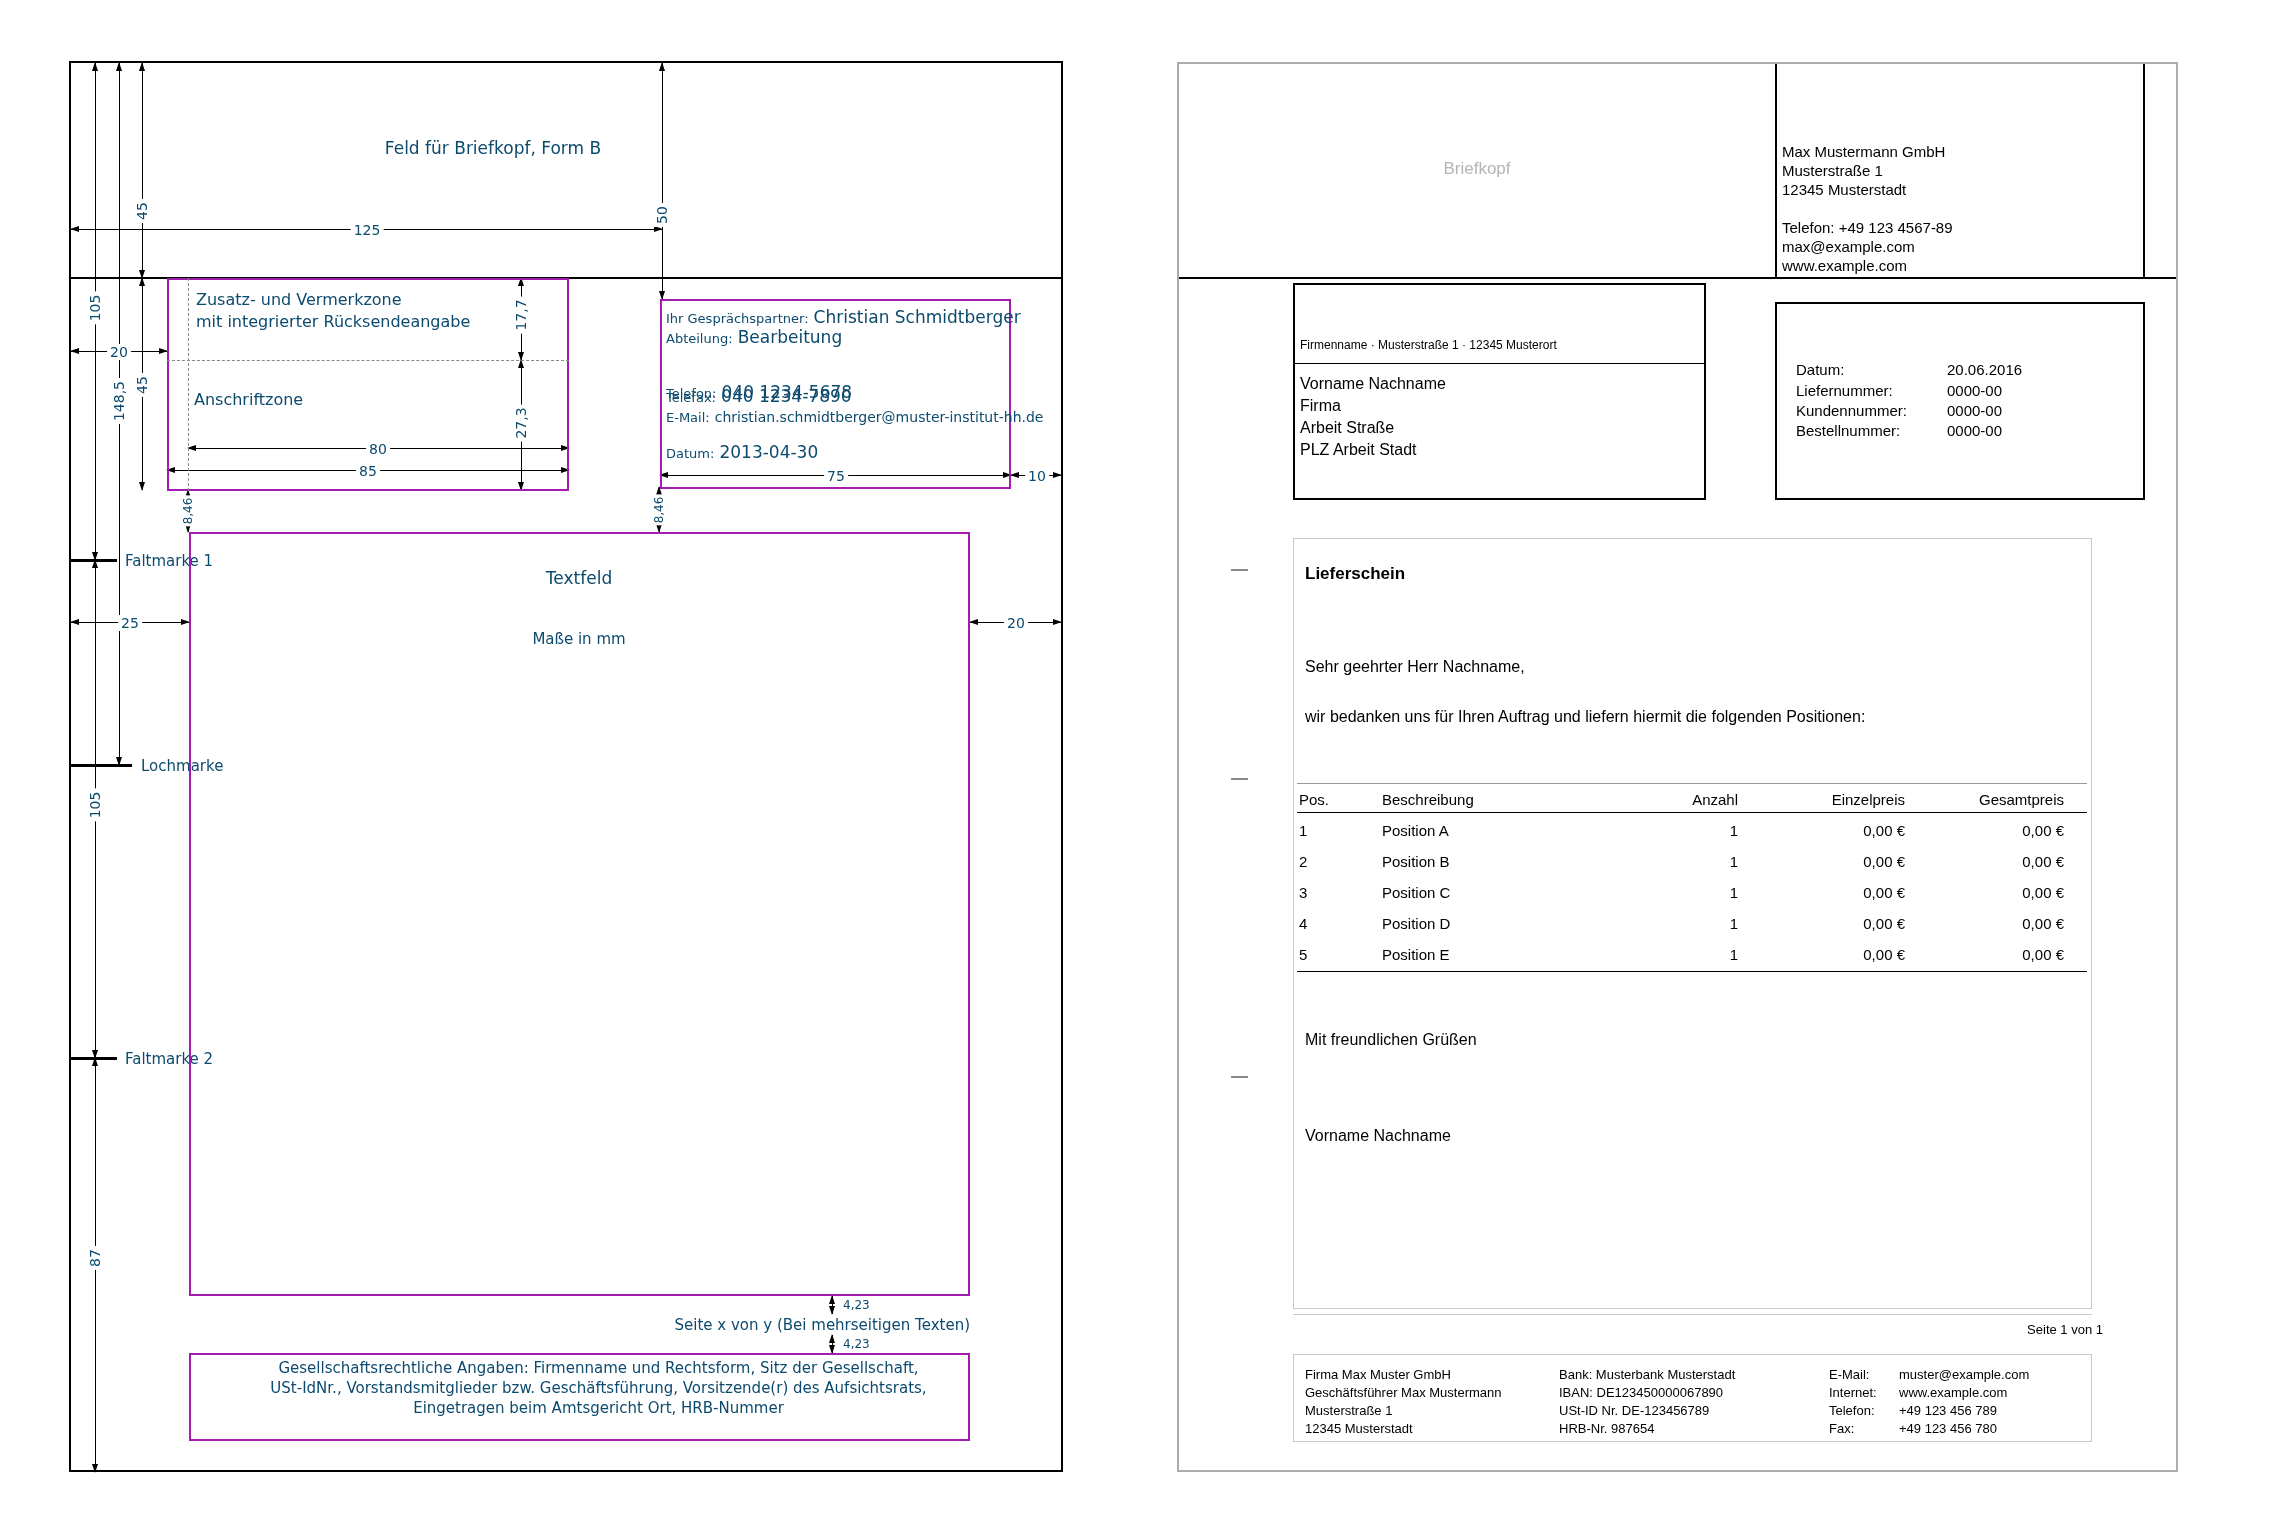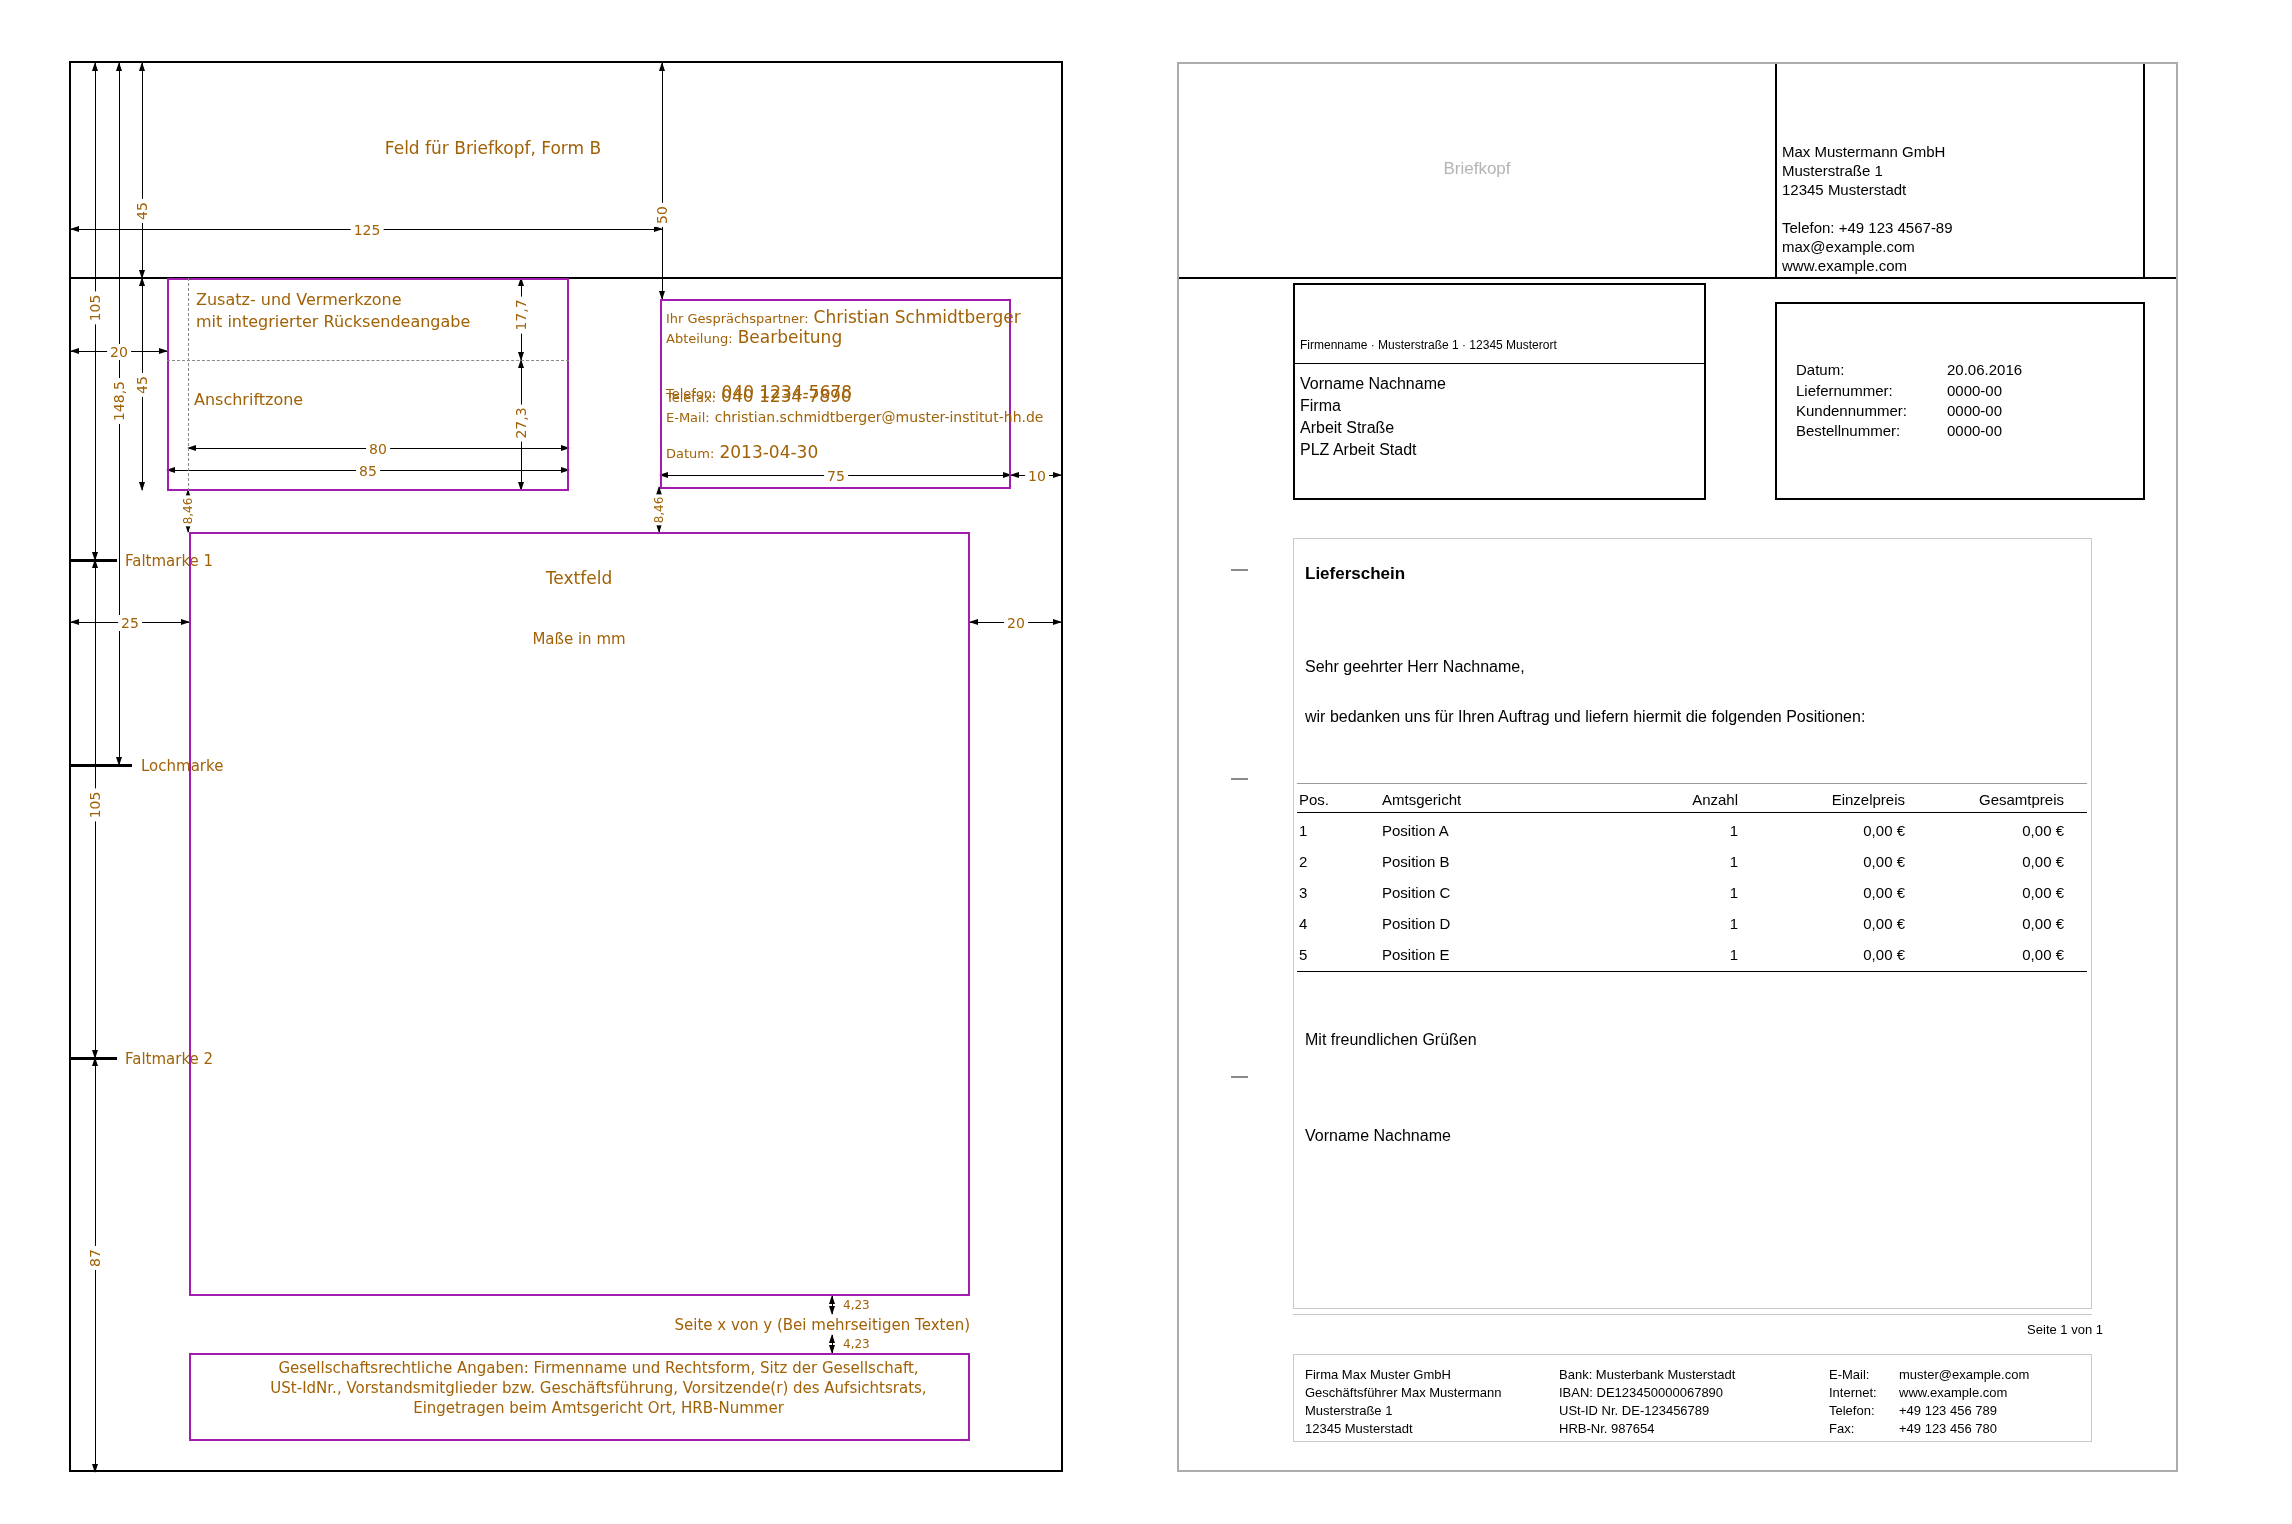--- a/index.html
+++ b/index.html
@@ -1,19 +1,19 @@
 <!DOCTYPE html>
 <html><head>
 <meta charset="utf-8">
 <style>
   html,body{margin:0;padding:0;background:#fff;}
   #canvas{position:relative;width:2292px;height:1524px;background:#fff;overflow:hidden;}
   .page{position:absolute;box-sizing:border-box;background:#fff;}
   #left-page{left:69px;top:61px;width:994px;height:1411px;border:2px solid #000;
-             font-family:"DejaVu Sans",sans-serif;color:#a16207;}
+             font-family:"DejaVu Sans",sans-serif;color:#0c4a6e;}
   #right-page{left:1177px;top:62px;width:1001px;height:1410px;border:2px solid #acacac;
               font-family:"Liberation Sans",sans-serif;color:#000;}
   .t{position:absolute;white-space:nowrap;}
   .box{position:absolute;border:2px solid #a21caf;box-sizing:border-box;padding-left:38px;}
   .hline{position:absolute;height:0;border-top:2px solid #000;}
   .hline.thin{border-top-width:1.5px;}
   .vline{position:absolute;width:0;border-left:2px solid #000;}
   
   .dv{position:absolute;width:0;border-left:1.5px solid #000;}
   .dv::before{content:"";position:absolute;top:-1px;left:-4.5px;width:0;height:0;
@@ -205,21 +205,21 @@
     <div class="dash-mark" style="left:52px;top:714px;"></div>
     <div class="dash-mark" style="left:52px;top:1012px;"></div>
 
     <div class="t" style="left:126px;top:500px;font-size:17px;font-weight:bold;">Lieferschein</div>
     <div class="t" style="left:126px;top:594px;font-size:16px;">Sehr geehrter Herr Nachname,</div>
     <div class="t" style="left:126px;top:644px;font-size:16px;">wir bedanken uns für Ihren Auftrag und liefern hiermit die folgenden Positionen:</div>
 
     <div class="gline" style="left:118px;top:719px;width:790px;border-top-color:#9a9a9a;"></div>
     <div class="row" style="left:118px;top:727px;width:790px;">
       <span class="c1">Pos.</span>
-      <span class="c2">Amtsgericht</span>
+      <span class="c2">Beschreibung</span>
       <span class="c3">Anzahl</span>
       <span class="c4">Einzelpreis</span>
       <span class="c5">Gesamtpreis</span>
     </div>
     <div class="hline thin" style="left:118px;top:748px;width:790px;"></div>
 
     <div class="row" style="left:118px;top:758px;width:790px;">
       <span class="c1">1</span>
       <span class="c2">Position A</span>
       <span class="c3">1</span>

